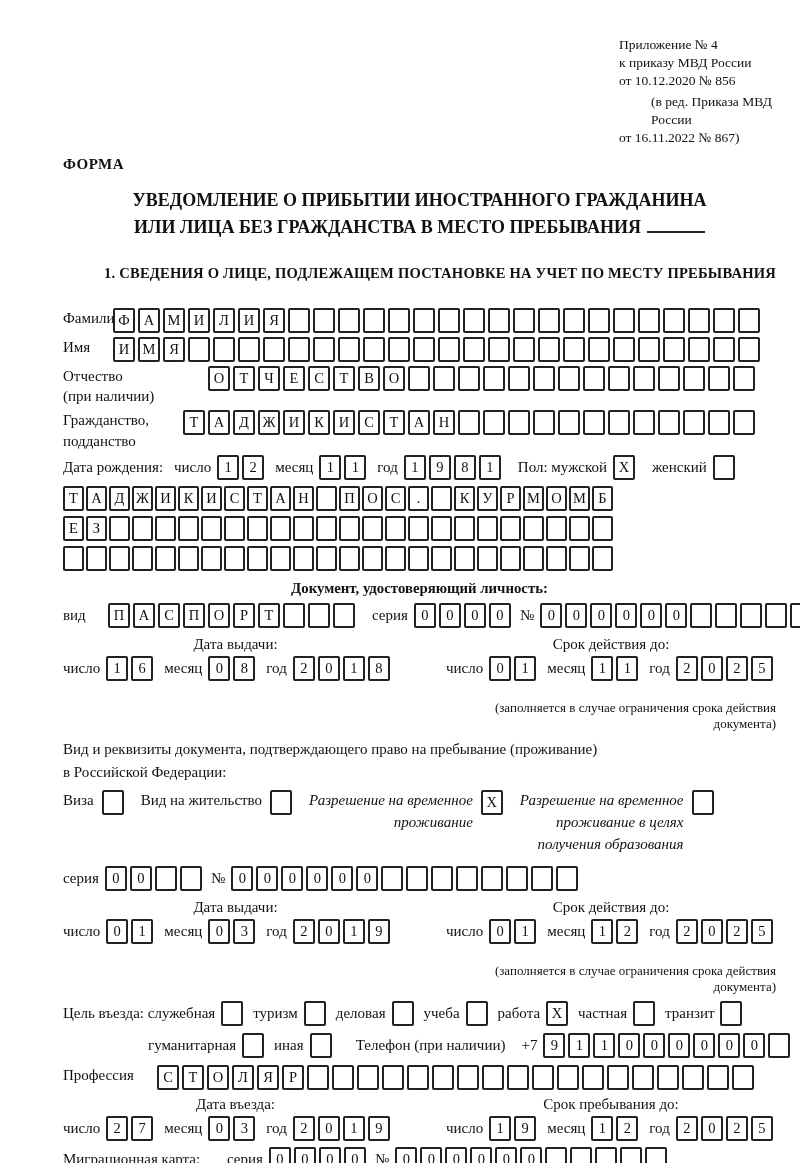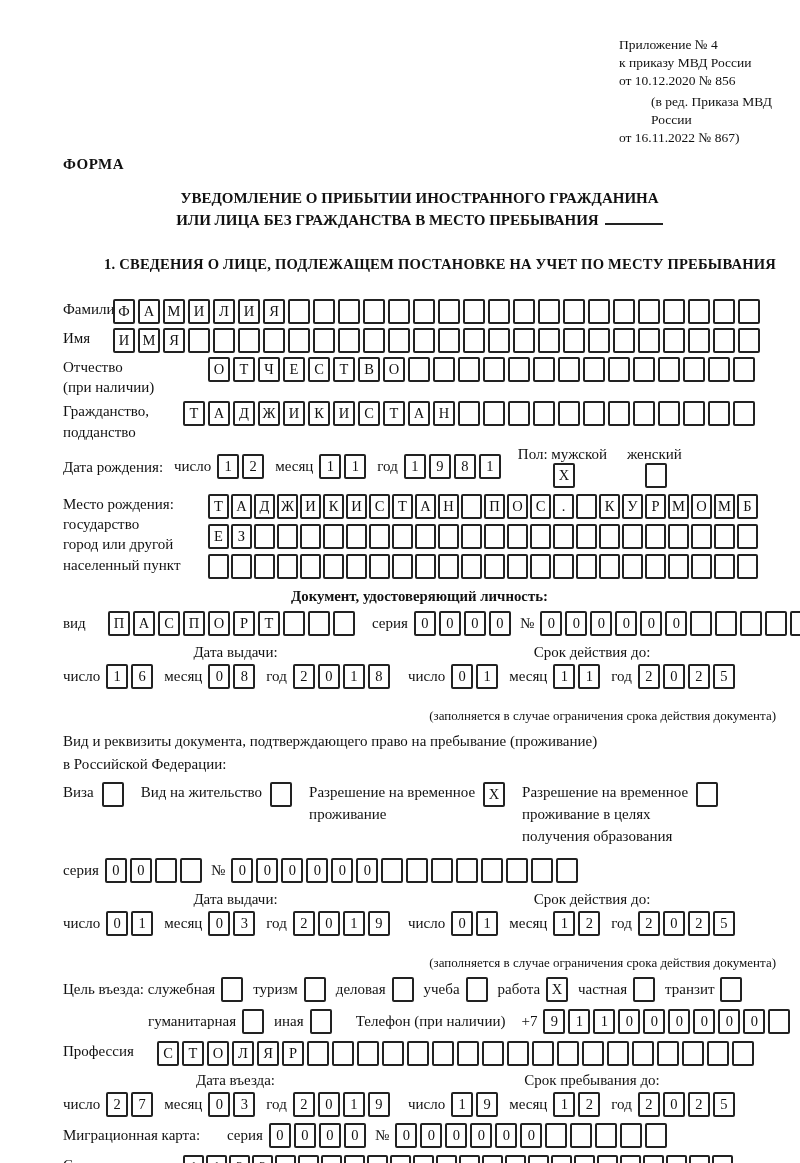--- a/index.html
+++ b/index.html
@@ -4,48 +4,48 @@
 <style>
   html,body{margin:0;padding:0;background:#fff;}
   body{width:800px;height:1163px;overflow:hidden;color:#111;
        font-family:"Liberation Serif","DejaVu Serif",serif;font-size:15px;}
   .page{box-sizing:border-box;width:800px;height:919px;padding:36px 24px 0 63px;position:relative;}
 
   .top-note{margin-left:556px;font-size:13.5px;line-height:1.32;}
   .top-note .mt3{margin-top:4px;margin-left:32px;}
   .form-word{font-weight:bold;font-size:15px;margin-top:9px;letter-spacing:.5px;}
 
-  .title{margin-top:14px;text-align:center;font-weight:bold;font-size:15px;line-height:1.5;}
+  .title{margin-top:14px;text-align:center;font-weight:bold;font-size:18px;line-height:1.5;}
   .blank{display:inline-block;width:58px;border-bottom:2px solid #222;height:14px;margin-left:6px;}
 
   .section-title{margin-top:24px;font-weight:bold;font-size:14.6px;letter-spacing:.2px;margin-bottom:26px;text-align:right;}
 
   .row{display:flex;align-items:flex-start;margin-bottom:4px;}
   .lbl{flex:none;line-height:1.35;}
   .pre{white-space:pre-line;}
-  .center{text-align:left;}
+  .center{text-align:right;font-style:italic;}
   .lw50{width:50px;}  .lw94{width:94px;}  .lw101{width:101px;}
   .lw120{width:120px;} .lw145{width:145px;} .lw150{width:150px;} .lw45{width:45px;}
 
   .cells{display:inline-flex;flex:none;}
   .cell{display:inline-block;box-sizing:border-box;width:22px;height:25px;border:2px solid #222;
         border-radius:2px;margin-right:3px;text-align:center;font-size:14.5px;line-height:21px;background:#fff;}
   .tight .cell{width:21px;margin-right:2px;}
 
   .grp{display:inline-flex;align-items:center;margin-right:8px;}
   .grp .sub{margin-right:6px;}
   .sub{flex:none;}
-  .ml6{margin-left:6px;flex-direction:column;} .ml10{margin-left:10px;} .ml14{margin-left:14px;}
+  .ml6{margin-left:6px;} .ml10{margin-left:10px;} .ml14{margin-left:14px;}
   .mr6{margin-right:6px;}
 
   .stack .cells{margin-bottom:5px;}
 
   .doc-header{text-align:center;font-weight:bold;font-size:14.8px;margin:2px 0 6px 0;}
 
-  .dates{display:flex;margin-bottom:6px;}
+  .dates{display:flex;margin-bottom:6px;gap:38px;}
   .dcol.left{width:345px;flex:none;}
   .dcol.right{flex:1;}
   .dhead{text-align:center;margin-bottom:3px;}
   .drow{display:flex;align-items:center;}
   .drow .sub{margin-right:6px;margin-left:8px;}
   .drow .sub:first-child{margin-left:0;}
   .dnote{font-size:13px;text-align:right;margin-top:19px;}
 
   .plain{line-height:1.55;}
   .permit-row{display:flex;align-items:flex-start;margin-top:6px;margin-bottom:10px;}
@@ -234,24 +234,20 @@
     </span>
     <span class="grp ml6">
       <span class="sub">женский</span>
       <span class="cells">
           <span class="cell"></span>
         </span>
     </span>
   </div>
 
   <div class="row">
-    <span class="lbl lw145 pre">Место рождения:
-государство
-город или другой
-населенный пункт</span>
     <div class="stack">
       <div class="cells tight">
           <span class="cell">Т</span>
           <span class="cell">А</span>
           <span class="cell">Д</span>
           <span class="cell">Ж</span>
           <span class="cell">И</span>
           <span class="cell">К</span>
           <span class="cell">И</span>
           <span class="cell">С</span>

